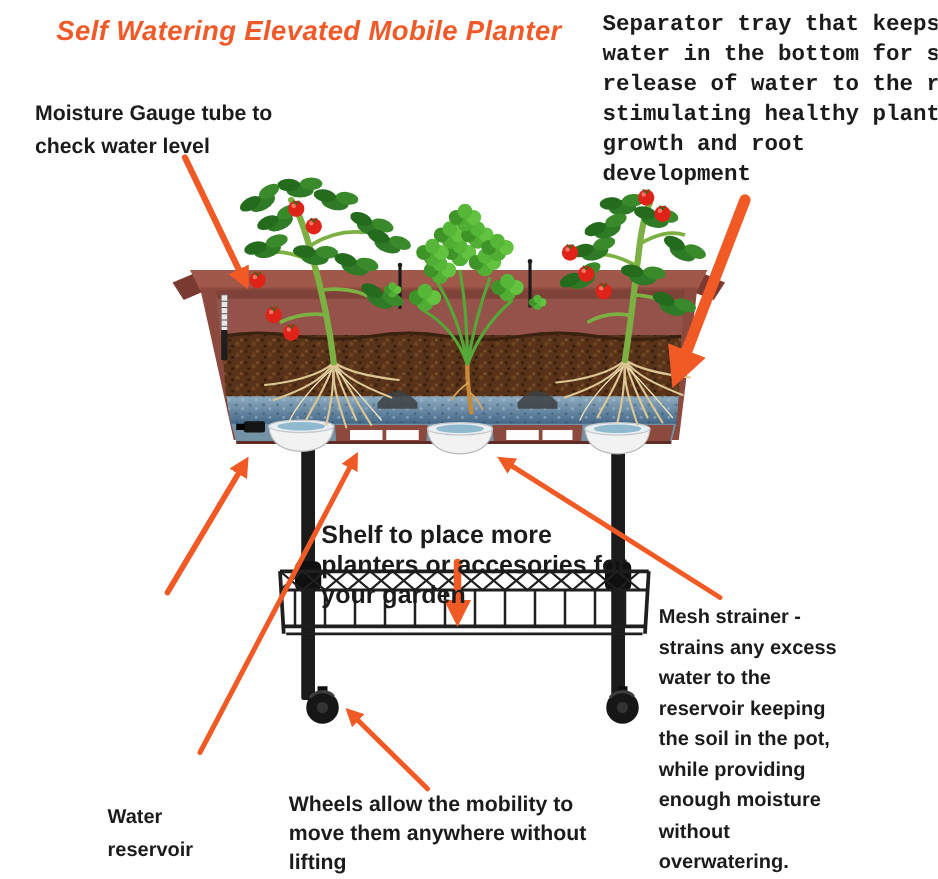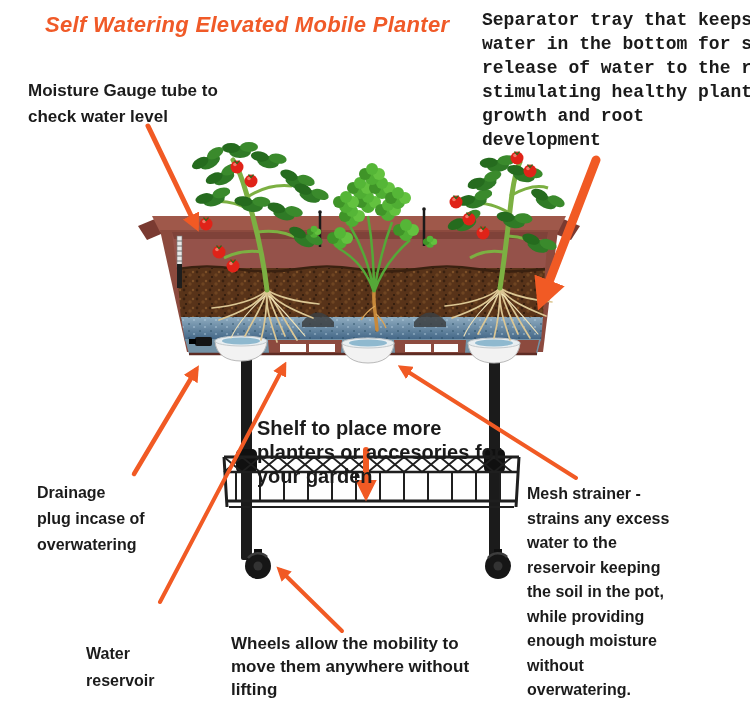--- a/index.html
+++ b/index.html
@@ -240,23 +240,20 @@
 
   <div class="title">Self Watering Elevated Mobile Planter</div>
   <div class="callout c-moisture">Moisture Gauge tube to
 check water level</div>
   <div class="callout c-separator">Separator tray that keeps
 water in the bottom for slow
 release of water to the root
 stimulating healthy plant
 growth and root
 development</div>
-  <div class="callout c-drainage">Drainage
-plug incase of
-overwatering</div>
   <div class="callout c-water">Water
 reservoir</div>
   <div class="callout c-shelf">Shelf to place more
 planters or accesories for
 your garden</div>
   <div class="callout c-mesh">Mesh strainer -
 strains any excess
 water to the
 reservoir keeping
 the soil in the pot,

